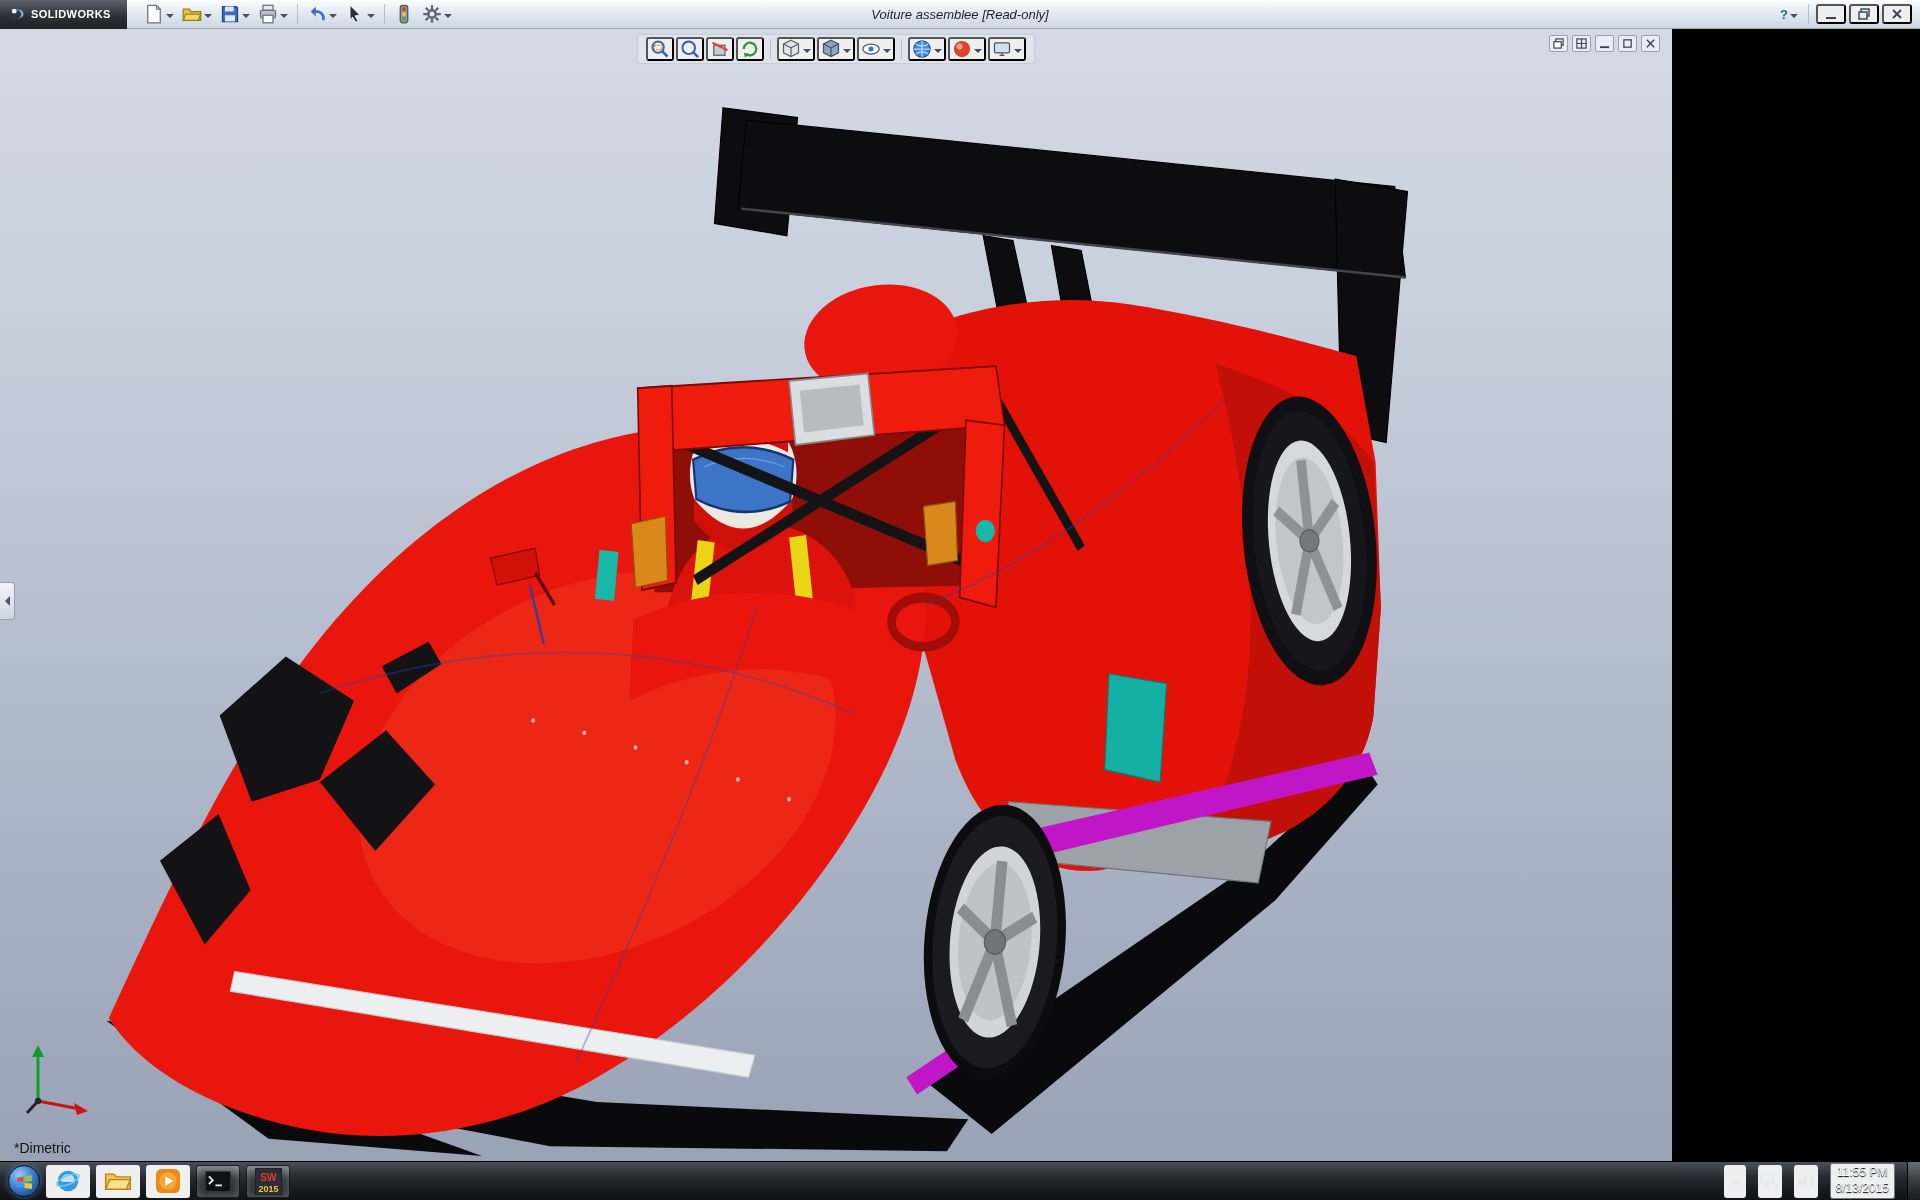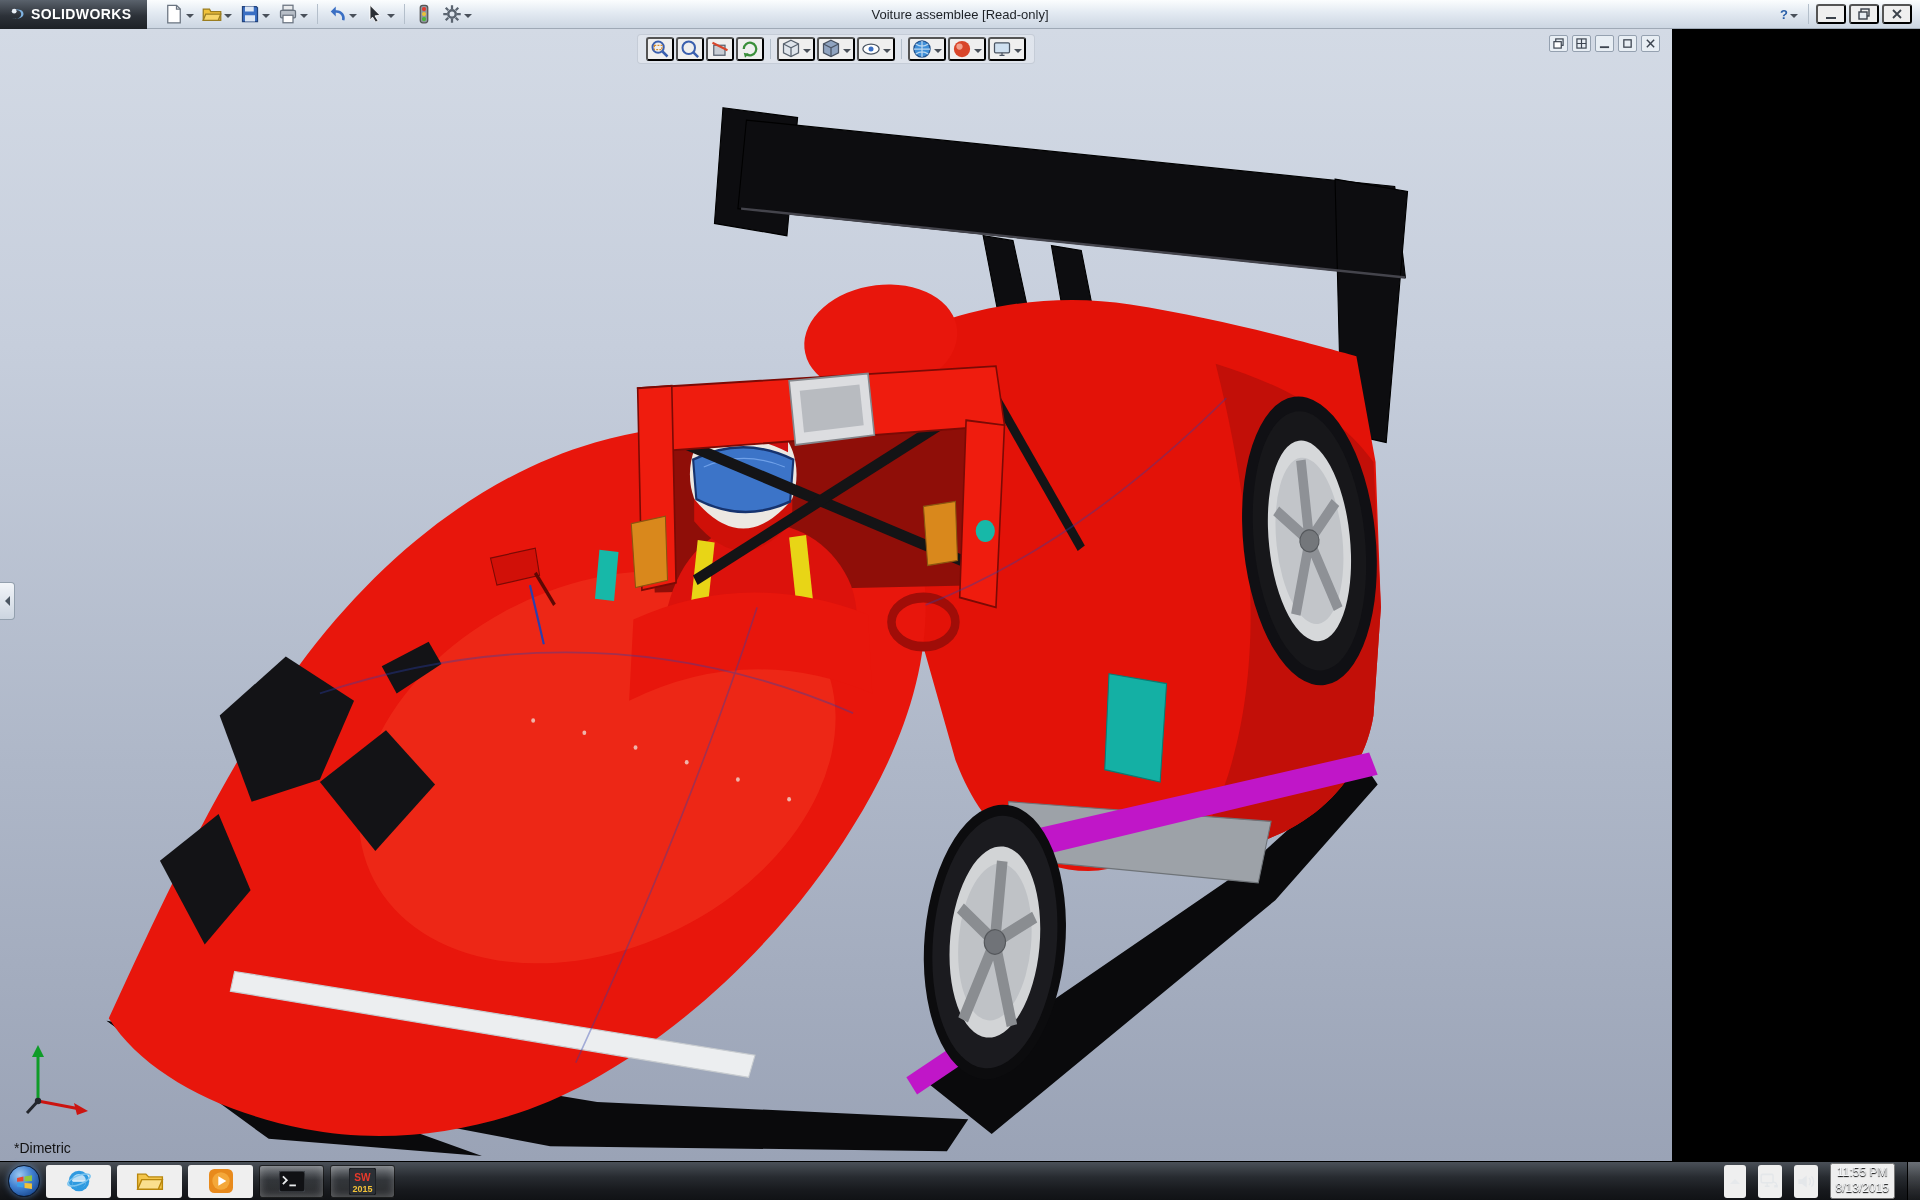--- a/index.html
+++ b/index.html
@@ -9,29 +9,29 @@
   
   .titlebar {
     position:absolute; top:0; left:0; width:1920px; height:29px;
     background:linear-gradient(#fbfdfe, #e3eaf2 45%, #ccd6e2);
     border-bottom:1px solid #9fa9b6;
     display:flex; align-items:center;
   }
   .brand {
     height:29px; display:flex; align-items:center; gap:5px;
     background:linear-gradient(#5a626c, #2c3138 55%, #1d2126);
-    color:#fff; padding:0 16px 0 8px; font-weight:bold; font-size:14px; letter-spacing:.4px;
+    color:#fff; padding:0 16px 0 8px; font-weight:bold; font-size:11px; letter-spacing:.4px;
   }
   .tb-tools { display:flex; align-items:center; margin-left:14px; gap:2px; }
   .tb-btn { display:flex; align-items:center; height:25px; padding:0 3px; border-radius:3px; background:transparent; border:none; cursor:default; }
   .caret { width:0; height:0; border:4px solid transparent; border-top-color:#49505a; margin-left:2px; margin-top:7px; }
   .vsep { width:1px; height:20px; background:#b4bfcb; margin:0 4px; }
   .window-title {
     position:absolute; left:0; right:0; top:0; height:15px; line-height:29px;
-    text-align:center; font-size:13px; color:#1d2126; pointer-events:none;
+    text-align:center; font-size:13px; color:#1d2126; pointer-events:none;font-style:italic;
   }
   .tb-right { margin-left:auto; display:flex; align-items:center; gap:3px; padding-right:8px; z-index:2; }
   .winctl { width:30px; height:20px; display:flex; align-items:center; justify-content:center; font-size:13px; color:#3a414a; border-radius:3px; }
   .helpbtn { display:flex; align-items:center; font-size:13px; font-weight:bold; color:#2a5fa8; padding:0 3px; }
 
   
   .viewport {
     position:absolute; top:29px; left:0; width:1672px; height:1132px;
     background:linear-gradient(180deg, #d3dae5 0%, #c6cedc 28%, #aeb7c8 65%, #9aa3b6 100%);
     overflow:hidden;
@@ -71,21 +71,21 @@
     background:linear-gradient(#4a5058, #272b30 40%, #17191d 75%, #101215);
     border-top:1px solid #000; display:flex; align-items:center; padding-left:8px; gap:6px;
   }
   .start-orb {
     width:32px; height:32px; border-radius:50%;
     background:radial-gradient(circle at 35% 30%, #9cc8f0, #3f7fd0 45%, #1c4c94 80%, #0d2c5e);
     border:1px solid #0a1a34; display:flex; align-items:center; justify-content:center;
     box-shadow:0 0 6px rgba(120,180,255,.5);
   }
   .tk-btn {
-    width:65px; height:33px; display:flex; align-items:center; justify-content:center; border-radius:3px;
+    width:44px; height:33px; display:flex; align-items:center; justify-content:center; border-radius:3px;
     border:1px solid transparent;
   }
   .tk-btn.pressed {
     background:linear-gradient(rgba(255,255,255,.28), rgba(255,255,255,.07) 45%, rgba(255,255,255,.12));
     border:1px solid rgba(0,0,0,.65); box-shadow:inset 0 0 8px rgba(255,255,255,.28);
   }
   .tray { margin-left:auto; display:flex; align-items:center; gap:12px; height:100%; }
   .tray-chevron { width:0; height:0; border:5px solid transparent; border-bottom-color:#e6e9ec; margin-top:-5px; }
   .clock { text-align:center; color:#f4f6f8; font-size:12px; line-height:1.3; text-shadow:0 1px 1px #000; padding:0 4px; }
   .show-desktop { width:13px; height:39px; border-left:1px solid #000; background:linear-gradient(rgba(255,255,255,.18), rgba(255,255,255,.03)); }

